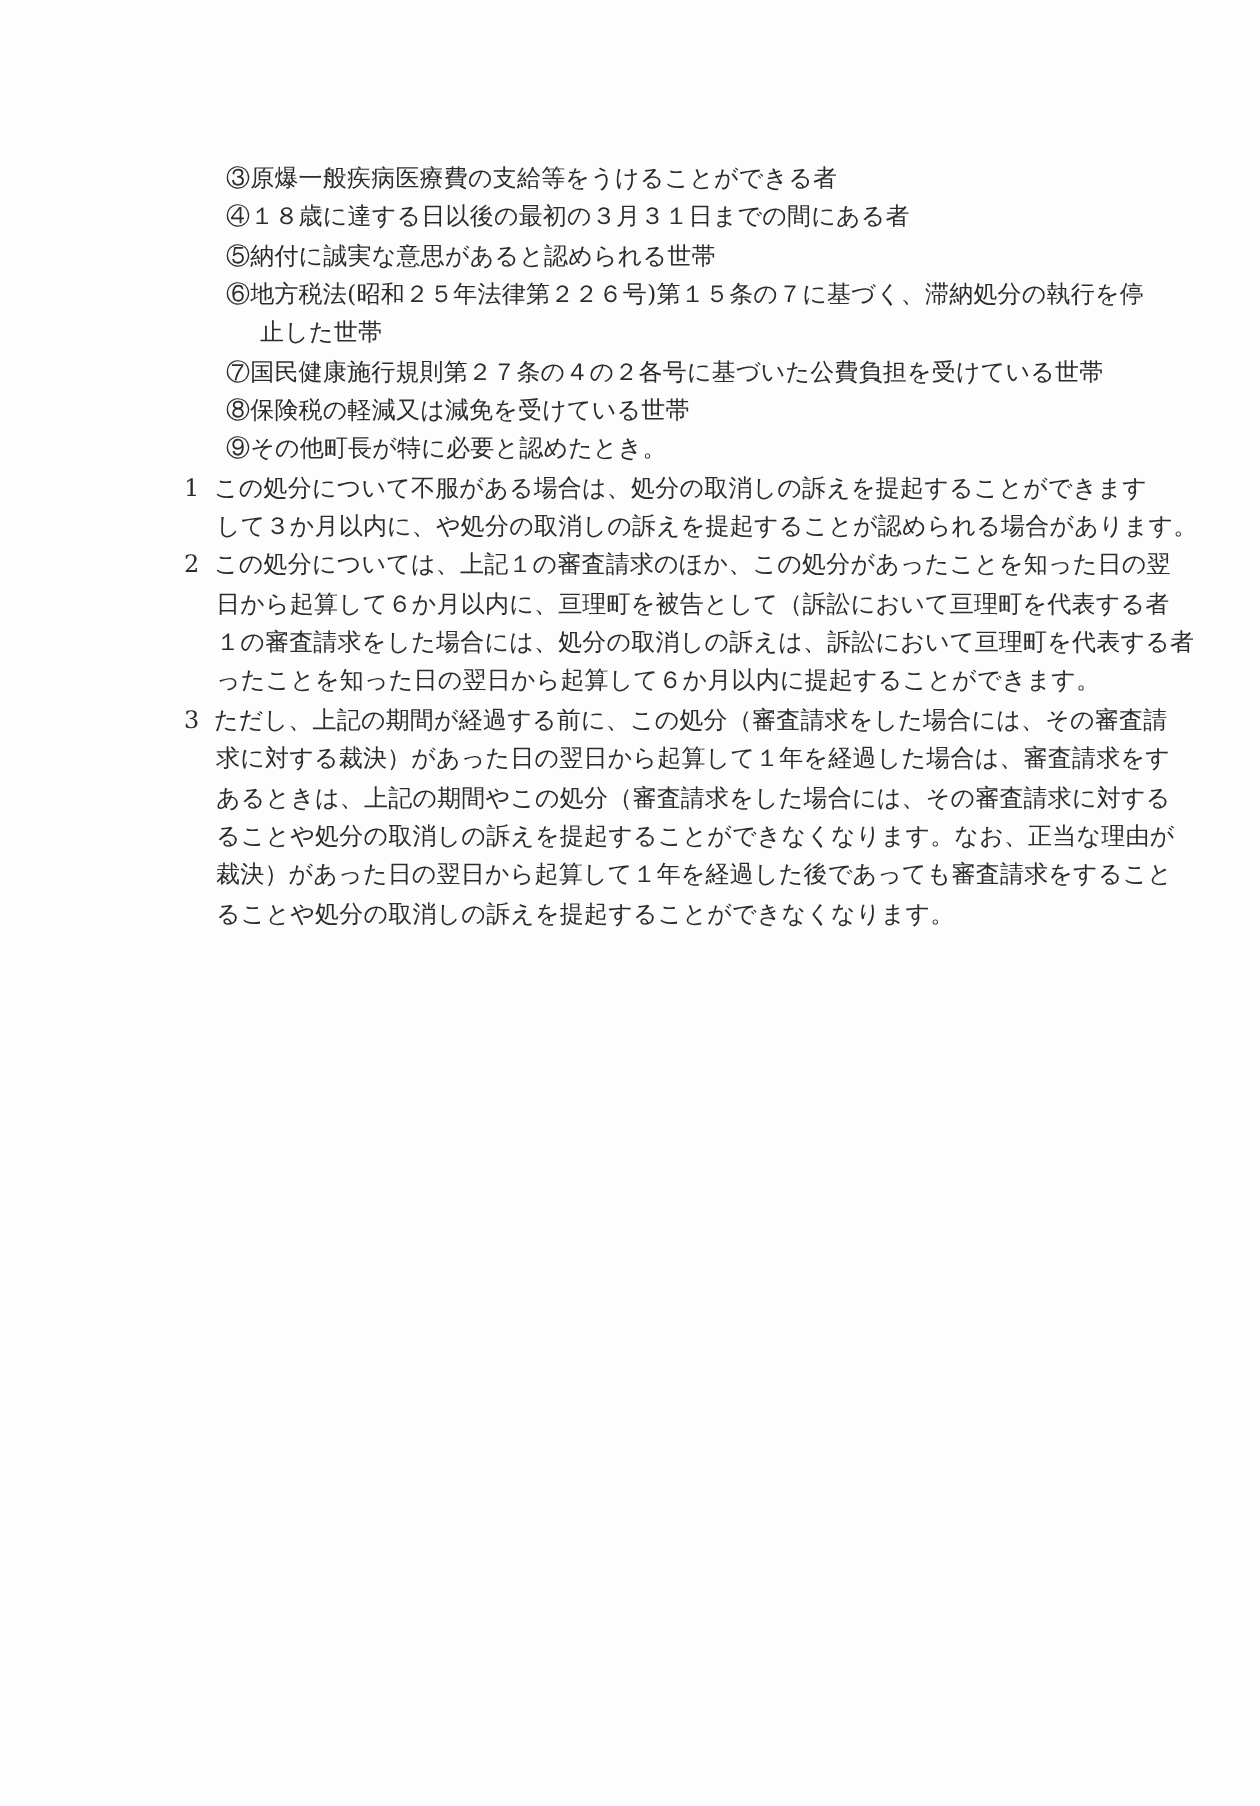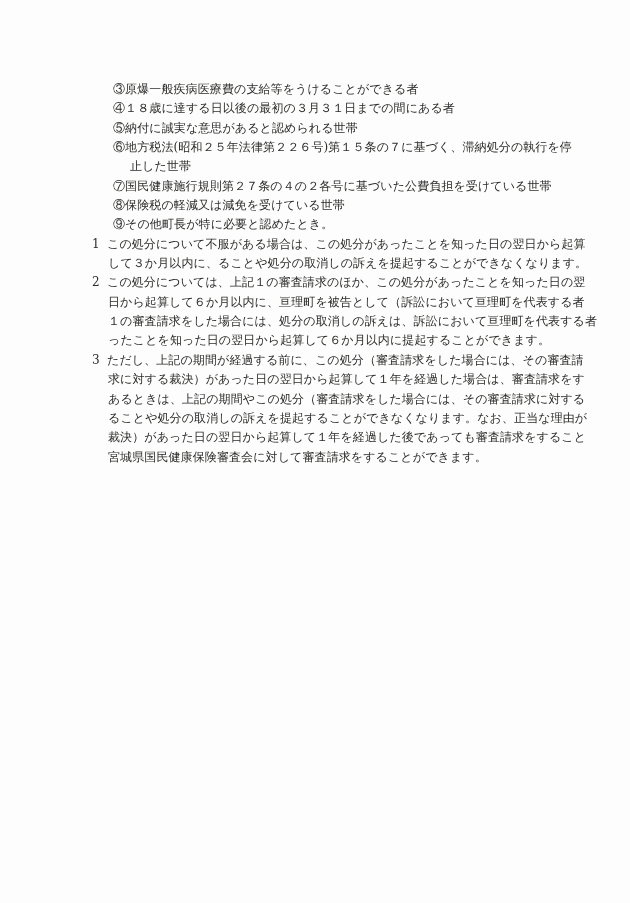--- a/index.html
+++ b/index.html
@@ -53,26 +53,26 @@
 <div class="page" style="background: rgb(253, 253, 253);">
   <div class="doc-text" style="color: rgb(45, 44, 42);">
       <div class="line item"><span>③原爆一般疾病医療費の支給等をうけることができる者</span></div>
       <div class="line item"><span>④１８歳に達する日以後の最初の３月３１日までの間にある者</span></div>
       <div class="line item"><span>⑤納付に誠実な意思があると認められる世帯</span></div>
       <div class="line item"><span>⑥地方税法(昭和２５年法律第２２６号)第１５条の７に基づく、滞納処分の執行を停</span></div>
       <div class="line item-cont"><span>止した世帯</span></div>
       <div class="line item"><span>⑦国民健康施行規則第２７条の４の２各号に基づいた公費負担を受けている世帯</span></div>
       <div class="line item"><span>⑧保険税の軽減又は減免を受けている世帯</span></div>
       <div class="line item"><span>⑨その他町長が特に必要と認めたとき。</span></div>
-      <div class="line para"><span class="pnum">1</span><span>この処分について不服がある場合は、この処分があったことを知った日の翌日から起算</span></div>
-      <div class="line para-cont"><span>して３か月以内に、ることや処分の取消しの訴えを提起することができなくなります。</span></div>
+      <div class="line para"><span class="pnum">1</span><span>この処分について不服がある場合は、処分の取消しの訴えを提起することができます</span></div>
+      <div class="line para-cont"><span>して３か月以内に、や処分の取消しの訴えを提起することが認められる場合があります。</span></div>
       <div class="line para"><span class="pnum">2</span><span>この処分については、上記１の審査請求のほか、この処分があったことを知った日の翌</span></div>
       <div class="line para-cont"><span>日から起算して６か月以内に、亘理町を被告として（訴訟において亘理町を代表する者</span></div>
       <div class="line para-cont"><span>１の審査請求をした場合には、処分の取消しの訴えは、訴訟において亘理町を代表する者</span></div>
       <div class="line para-cont"><span>ったことを知った日の翌日から起算して６か月以内に提起することができます。</span></div>
       <div class="line para"><span class="pnum">3</span><span>ただし、上記の期間が経過する前に、この処分（審査請求をした場合には、その審査請</span></div>
       <div class="line para-cont"><span>求に対する裁決）があった日の翌日から起算して１年を経過した場合は、審査請求をす</span></div>
       <div class="line para-cont"><span>あるときは、上記の期間やこの処分（審査請求をした場合には、その審査請求に対する</span></div>
       <div class="line para-cont"><span>ることや処分の取消しの訴えを提起することができなくなります。なお、正当な理由が</span></div>
       <div class="line para-cont"><span>裁決）があった日の翌日から起算して１年を経過した後であっても審査請求をすること</span></div>
-      <div class="line para-cont"><span>宮城県国民健康保険審査会に対して審査請求をすることができます。</span></div>
+      <div class="line para-cont"><span>ることや処分の取消しの訴えを提起することができなくなります。</span></div>
     </div>
 </div>
 
 </body></html>

